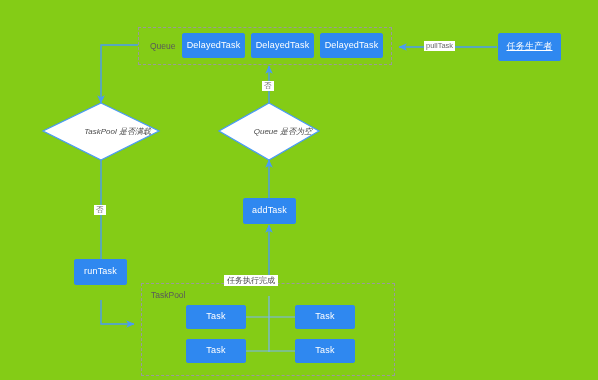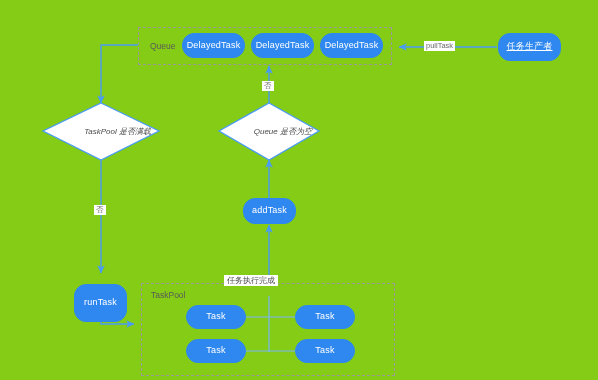--- a/index.html
+++ b/index.html
@@ -29,21 +29,21 @@
     position: absolute;
     box-sizing: border-box;
     display: flex;
     align-items: center;
     justify-content: center;
     color: #ffffff;
     font-size: 9px;
     letter-spacing: 0.2px;
     background: #2f88f0;
     border: 1px solid #2f88f0;
-    border-radius: 12px;
+    border-radius: 2px;
     text-align: center;
     line-height: 1.1;
     user-select: none;
   }
   .group-label {
     position: absolute;
     font-size: 8.5px;
     color: #5a5a5a;
     white-space: nowrap;
     user-select: none;
@@ -135,21 +135,21 @@
   <div class="diamond-label" style="left:51px; top:126px; width:100px;">TaskPool 是否满载</div>
 
   <div class="diamond-label" style="left:226px; top:126px; width:86px;">Queue 是否为空</div>
 
   <div class="edge-label" style="left:262px; top:81px;">否</div>
 
   <div class="edge-label" style="left:94px; top:205px;">否</div>
 
   <div class="node" style="left:243px; top:198px; width:53px; height:26px;">addTask</div>
 
-  <div class="node" style="left:74px; top:284px; width:53px; height:38px;">runTask</div>
+  <div class="node" style="left:74px; top:259px; width:53px; height:26px;">runTask</div>
 
   <div class="dashed-box" style="left:141px; top:283px; width:254px; height:93px;"></div>
 
   <div class="group-label" style="left:151px; top:290px;">TaskPool</div>
 
   <div class="banner-label" style="left:224px; top:275px;">任务执行完成</div>
 
   <div class="node" style="left:186px; top:305px; width:60px; height:24px;">Task</div>
 
   <div class="node" style="left:295px; top:305px; width:60px; height:24px;">Task</div>

